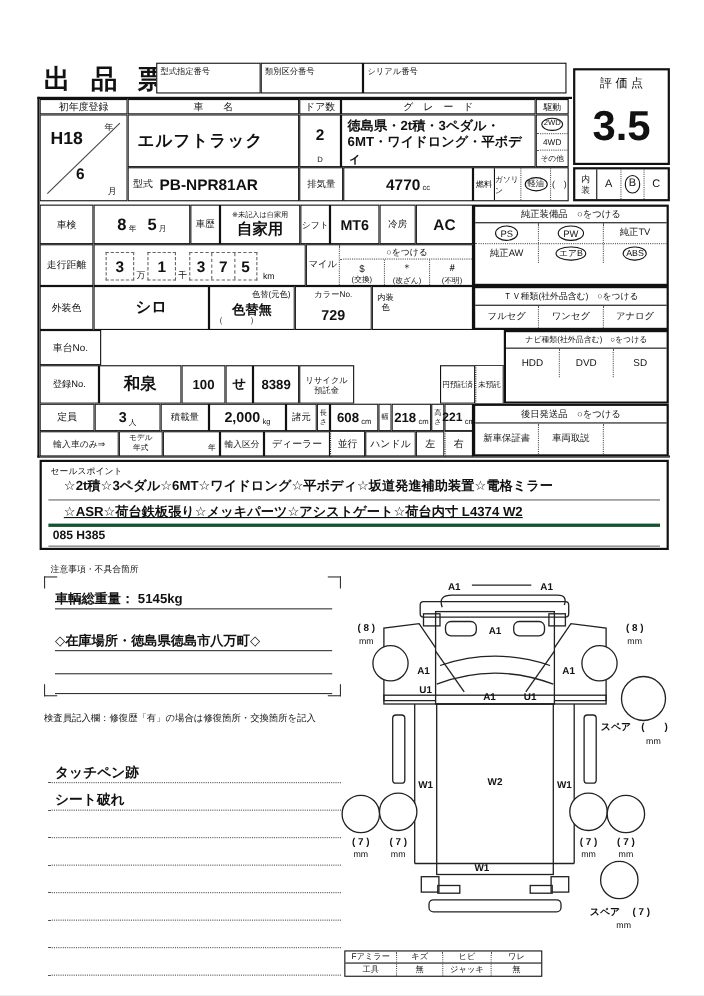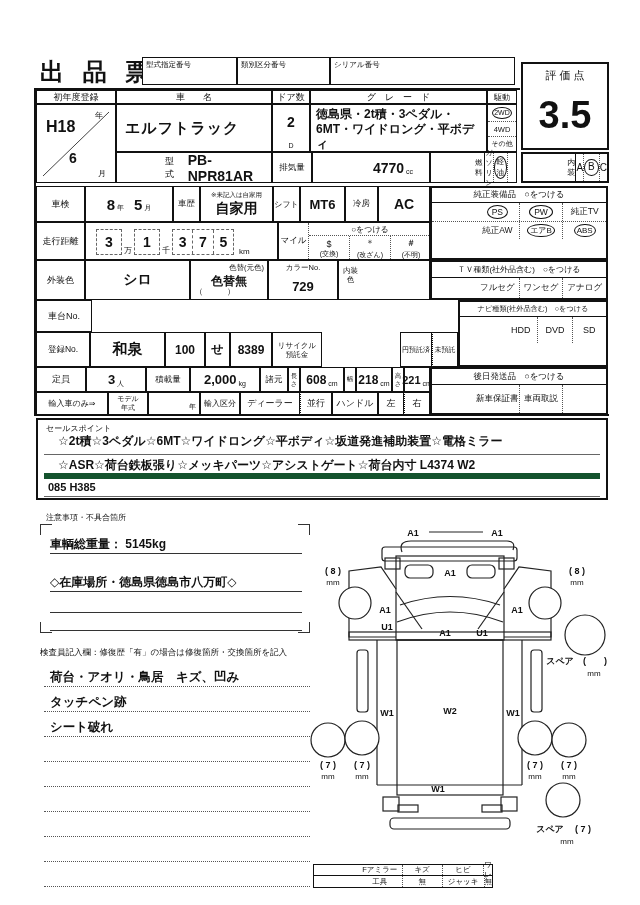--- a/index.html
+++ b/index.html
@@ -3,21 +3,21 @@
 <meta charset="utf-8">
 <style>
   html,body{margin:0;padding:0;background:#ddd;}
   #sheet{position:relative;width:640px;height:905px;background:#fff;margin:0 auto;
          font-family:"Liberation Sans","DejaVu Sans",sans-serif;color:#111;overflow:hidden;}
   .abs{position:absolute;box-sizing:border-box;}
   .bx{position:absolute;box-sizing:border-box;border:1px solid #111;background:#fff;}
   .bx2{position:absolute;box-sizing:border-box;border:2px solid #111;background:#fff;}
   .c{display:flex;align-items:center;justify-content:center;box-sizing:border-box;}
   .col{flex-direction:column;}
-  .flex{display:flex;box-sizing:border-box;padding-left:44px;}
+  .flex{display:flex;box-sizing:border-box;}
   .v{font-weight:bold;}
   .dl{border-left:1px dotted #555;}
   .dt{border-top:1px dotted #555;}
   .lbl{font-size:9px;}
   .circ{display:inline-block;border:1.5px solid #111;border-radius:50%;padding:0 4px;line-height:1.45;}
   .prl{white-space:pre-line;text-align:center;line-height:1.2;}
   .unit{font-size:7px;font-weight:normal;margin:8px 0 0 2px;}
   .dash{position:absolute;box-sizing:border-box;border:1.5px dashed #666;display:flex;align-items:center;justify-content:center;font-weight:bold;font-size:14px;}
   .hline{position:absolute;background:#111;}
   .nline{position:absolute;border-bottom:1.5px solid #333;font-weight:bold;font-size:12px;box-sizing:border-box;}
@@ -274,36 +274,35 @@
     <div class="flex" style="height:28px;">
       <div class="c" style="flex:1;font-size:8.5px;">新車保証書</div>
       <div class="c dl" style="flex:1;font-size:8.5px;">車両取説</div>
       <div class="c dl" style="flex:1;"></div>
     </div>
   </div>
 
   <div class="bx2" style="left:36px;top:418px;width:572px;height:82px;">
     <span class="abs" style="left:8px;top:3px;font-size:8px;">セールスポイント</span>
     <div class="abs v" style="left:6px;top:13px;width:556px;height:22px;border-bottom:1px solid #666;font-size:12px;padding-left:14px;">☆2t積☆3ペダル☆6MT☆ワイドロング☆平ボディ☆坂道発進補助装置☆電格ミラー</div>
-    <div class="abs v" style="left:6px;top:37px;width:556px;height:22px;border-bottom:6px solid #14532d;font-size:12px;padding-left:14px;">☆ASR☆荷台鉄板張り☆メッキパーツ☆アシストゲート☆荷台内寸 L4374 W2</div>
+    <div class="abs v" style="left:6px;top:37px;width:556px;height:22px;border-bottom:3px solid #14532d;font-size:12px;padding-left:14px;text-decoration:underline;">☆ASR☆荷台鉄板張り☆メッキパーツ☆アシストゲート☆荷台内寸 L4374 W2</div>
     <div class="abs v" style="left:6px;top:61px;width:556px;height:16px;border-bottom:1px solid #666;font-size:11px;padding-left:4px;">085 H385</div>
   </div>
 
   <span class="abs" style="left:46px;top:512px;font-size:8px;">注意事項・不具合箇所</span>
   <div class="crn" style="left:40px;top:524px;width:12px;height:11px;border-left:1.5px solid #333;border-top:1.5px solid #333;"></div>
   <div class="crn" style="left:298px;top:524px;width:12px;height:11px;border-right:1.5px solid #333;border-top:1.5px solid #333;"></div>
   <div class="crn" style="left:40px;top:622px;width:12px;height:11px;border-left:1.5px solid #333;border-bottom:1.5px solid #333;"></div>
   <div class="crn" style="left:298px;top:622px;width:12px;height:11px;border-right:1.5px solid #333;border-bottom:1.5px solid #333;"></div>
   <div class="nline" style="left:50px;top:536px;width:252px;height:18px;">車輌総重量： 5145kg</div>
   <div class="nline" style="left:50px;top:574px;width:252px;height:18px;">◇在庫場所・徳島県徳島市八万町◇</div>
   <div class="nline" style="left:50px;top:600px;width:252px;height:13px;"></div>
   <div class="nline" style="left:50px;top:618px;width:252px;height:13px;"></div>
 
   <span class="abs" style="left:40px;top:647px;font-size:8.5px;">検査員記入欄：修復歴「有」の場合は修復箇所・交換箇所を記入</span>
-  <div class="iline" style="left:44px;top:664px;width:266px;height:23px;">荷台・アオリ・鳥居　キズ、凹み</div>
   <div class="iline" style="left:44px;top:689px;width:266px;height:23px;">タッチペン跡</div>
   <div class="iline" style="left:44px;top:714px;width:266px;height:23px;">シート破れ</div>
   <div class="iline" style="left:44px;top:739px;width:266px;height:23px;"></div>
   <div class="iline" style="left:44px;top:764px;width:266px;height:23px;"></div>
   <div class="iline" style="left:44px;top:789px;width:266px;height:23px;"></div>
   <div class="iline" style="left:44px;top:814px;width:266px;height:23px;"></div>
   <div class="iline" style="left:44px;top:839px;width:266px;height:23px;"></div>
   <div class="iline" style="left:44px;top:864px;width:266px;height:23px;"></div>
 
   <svg class="abs" style="left:305px;top:508px;" width="335" height="350" viewBox="0 0 335 350">

